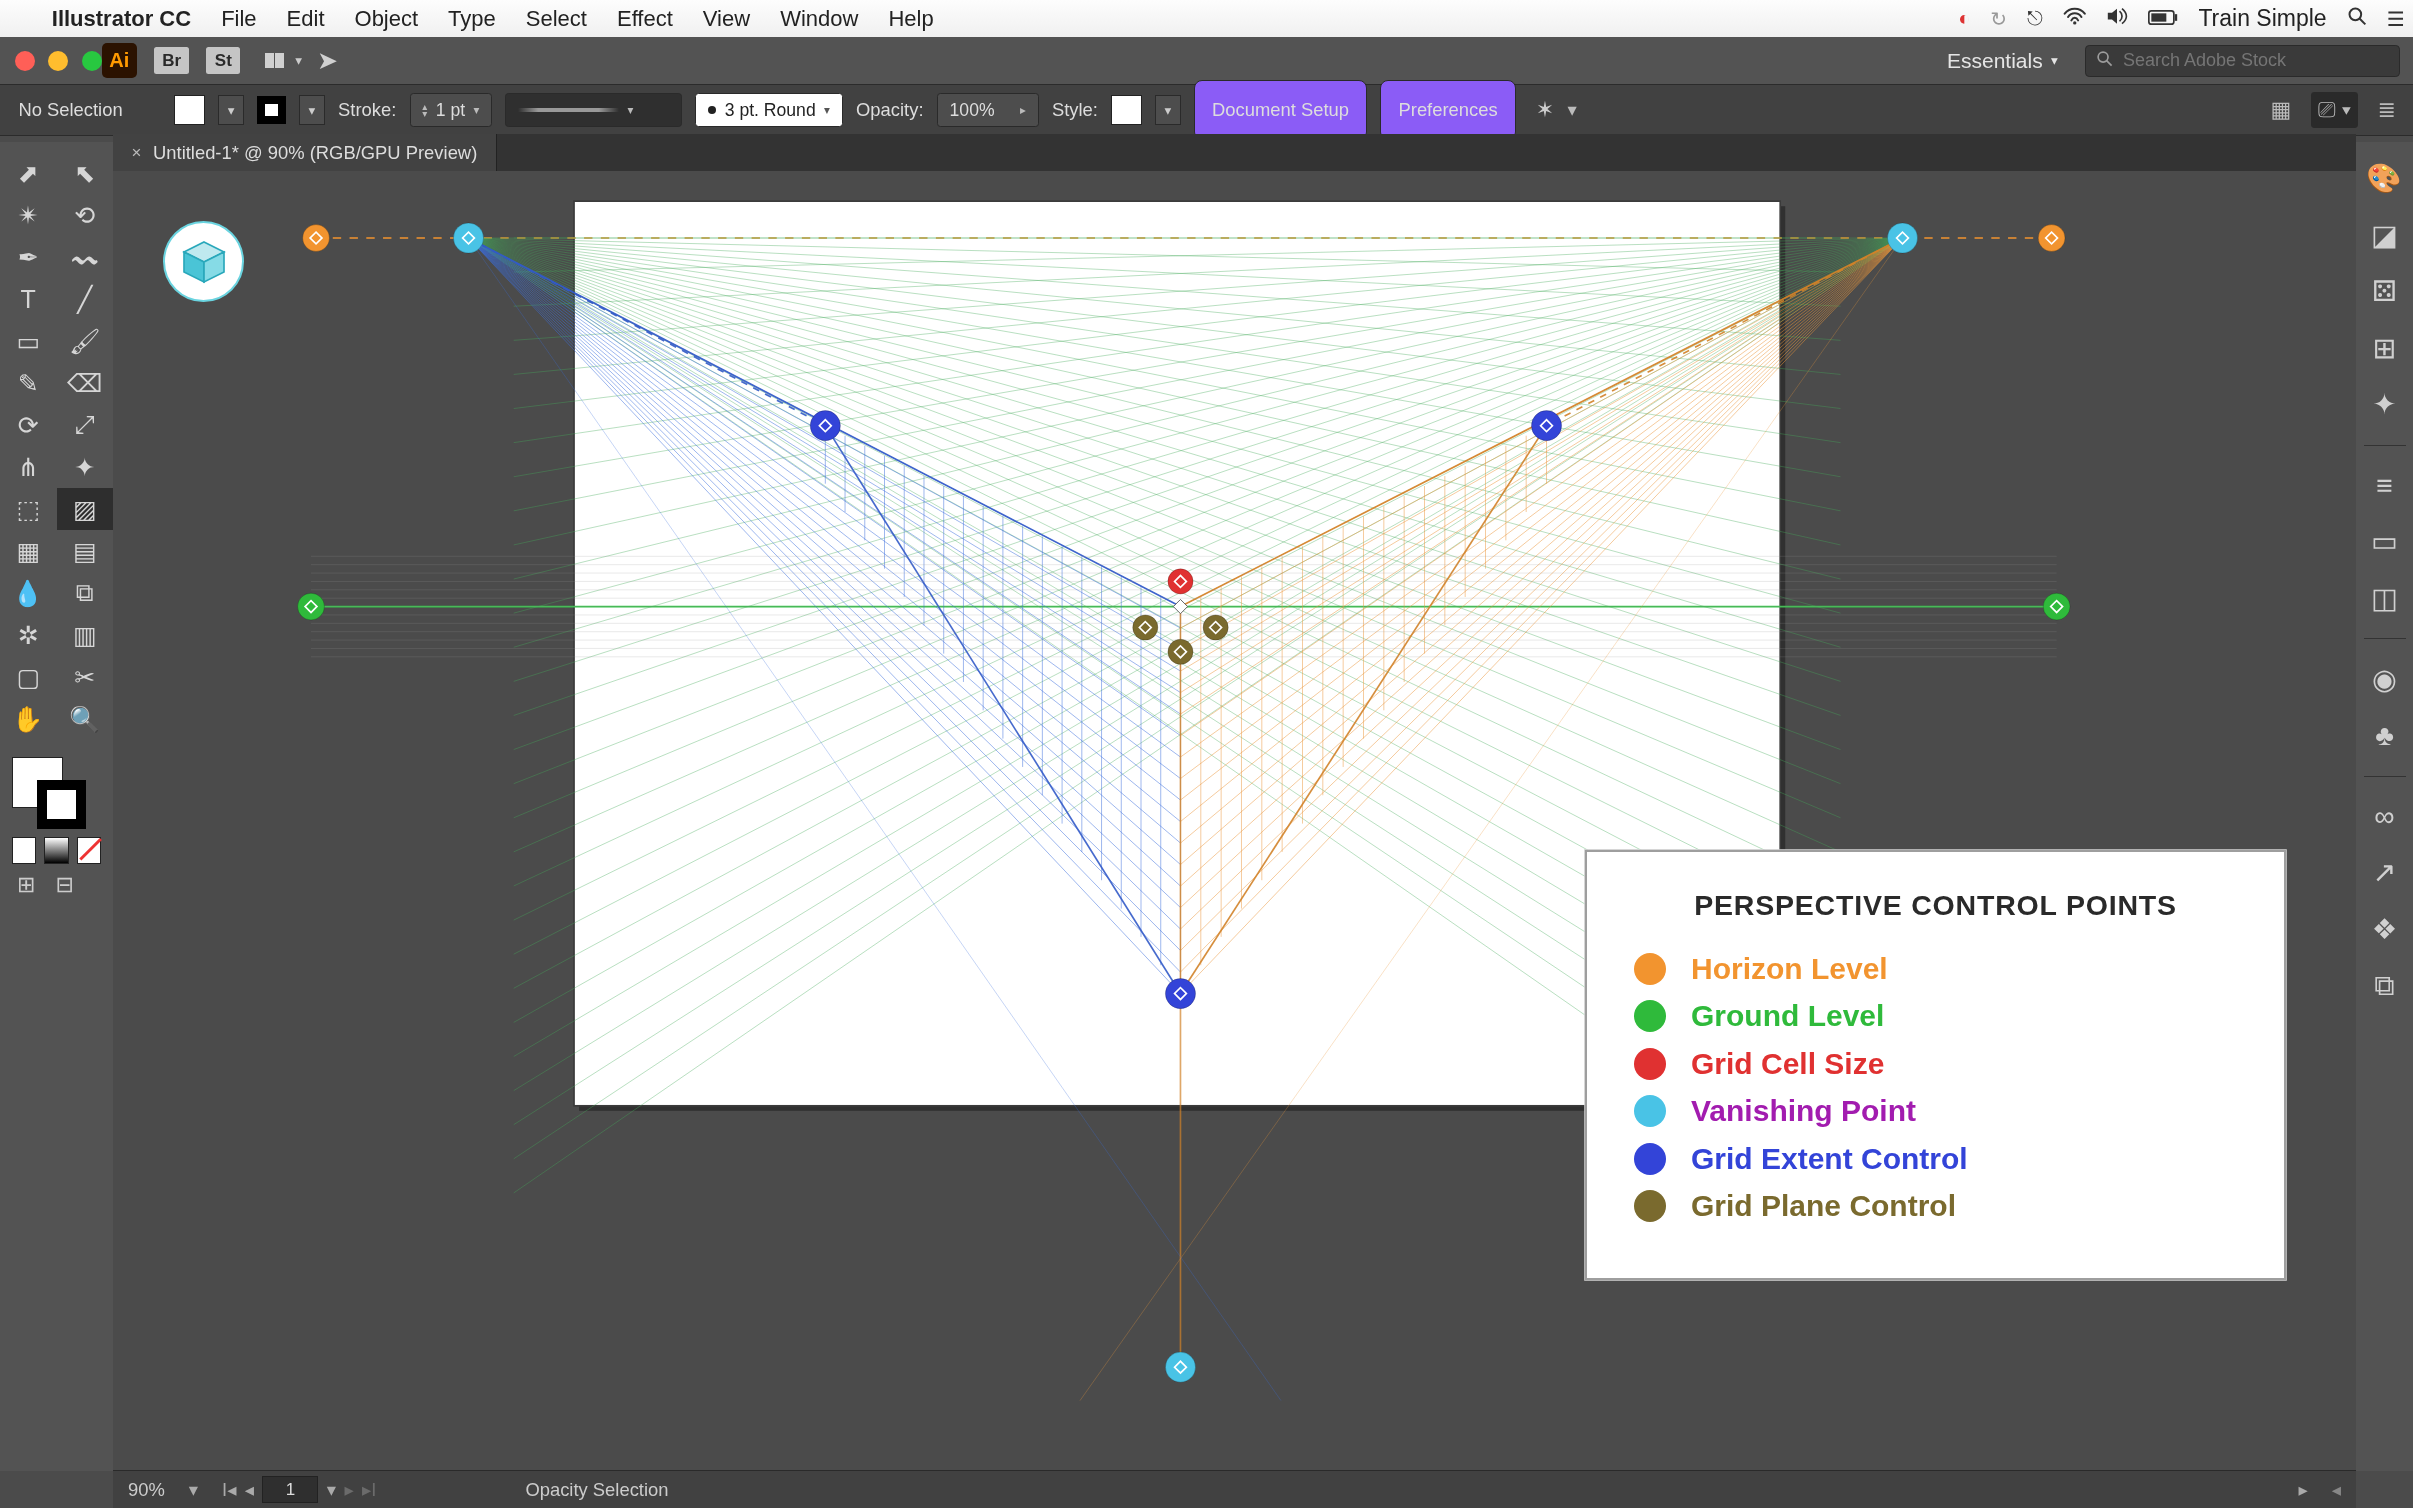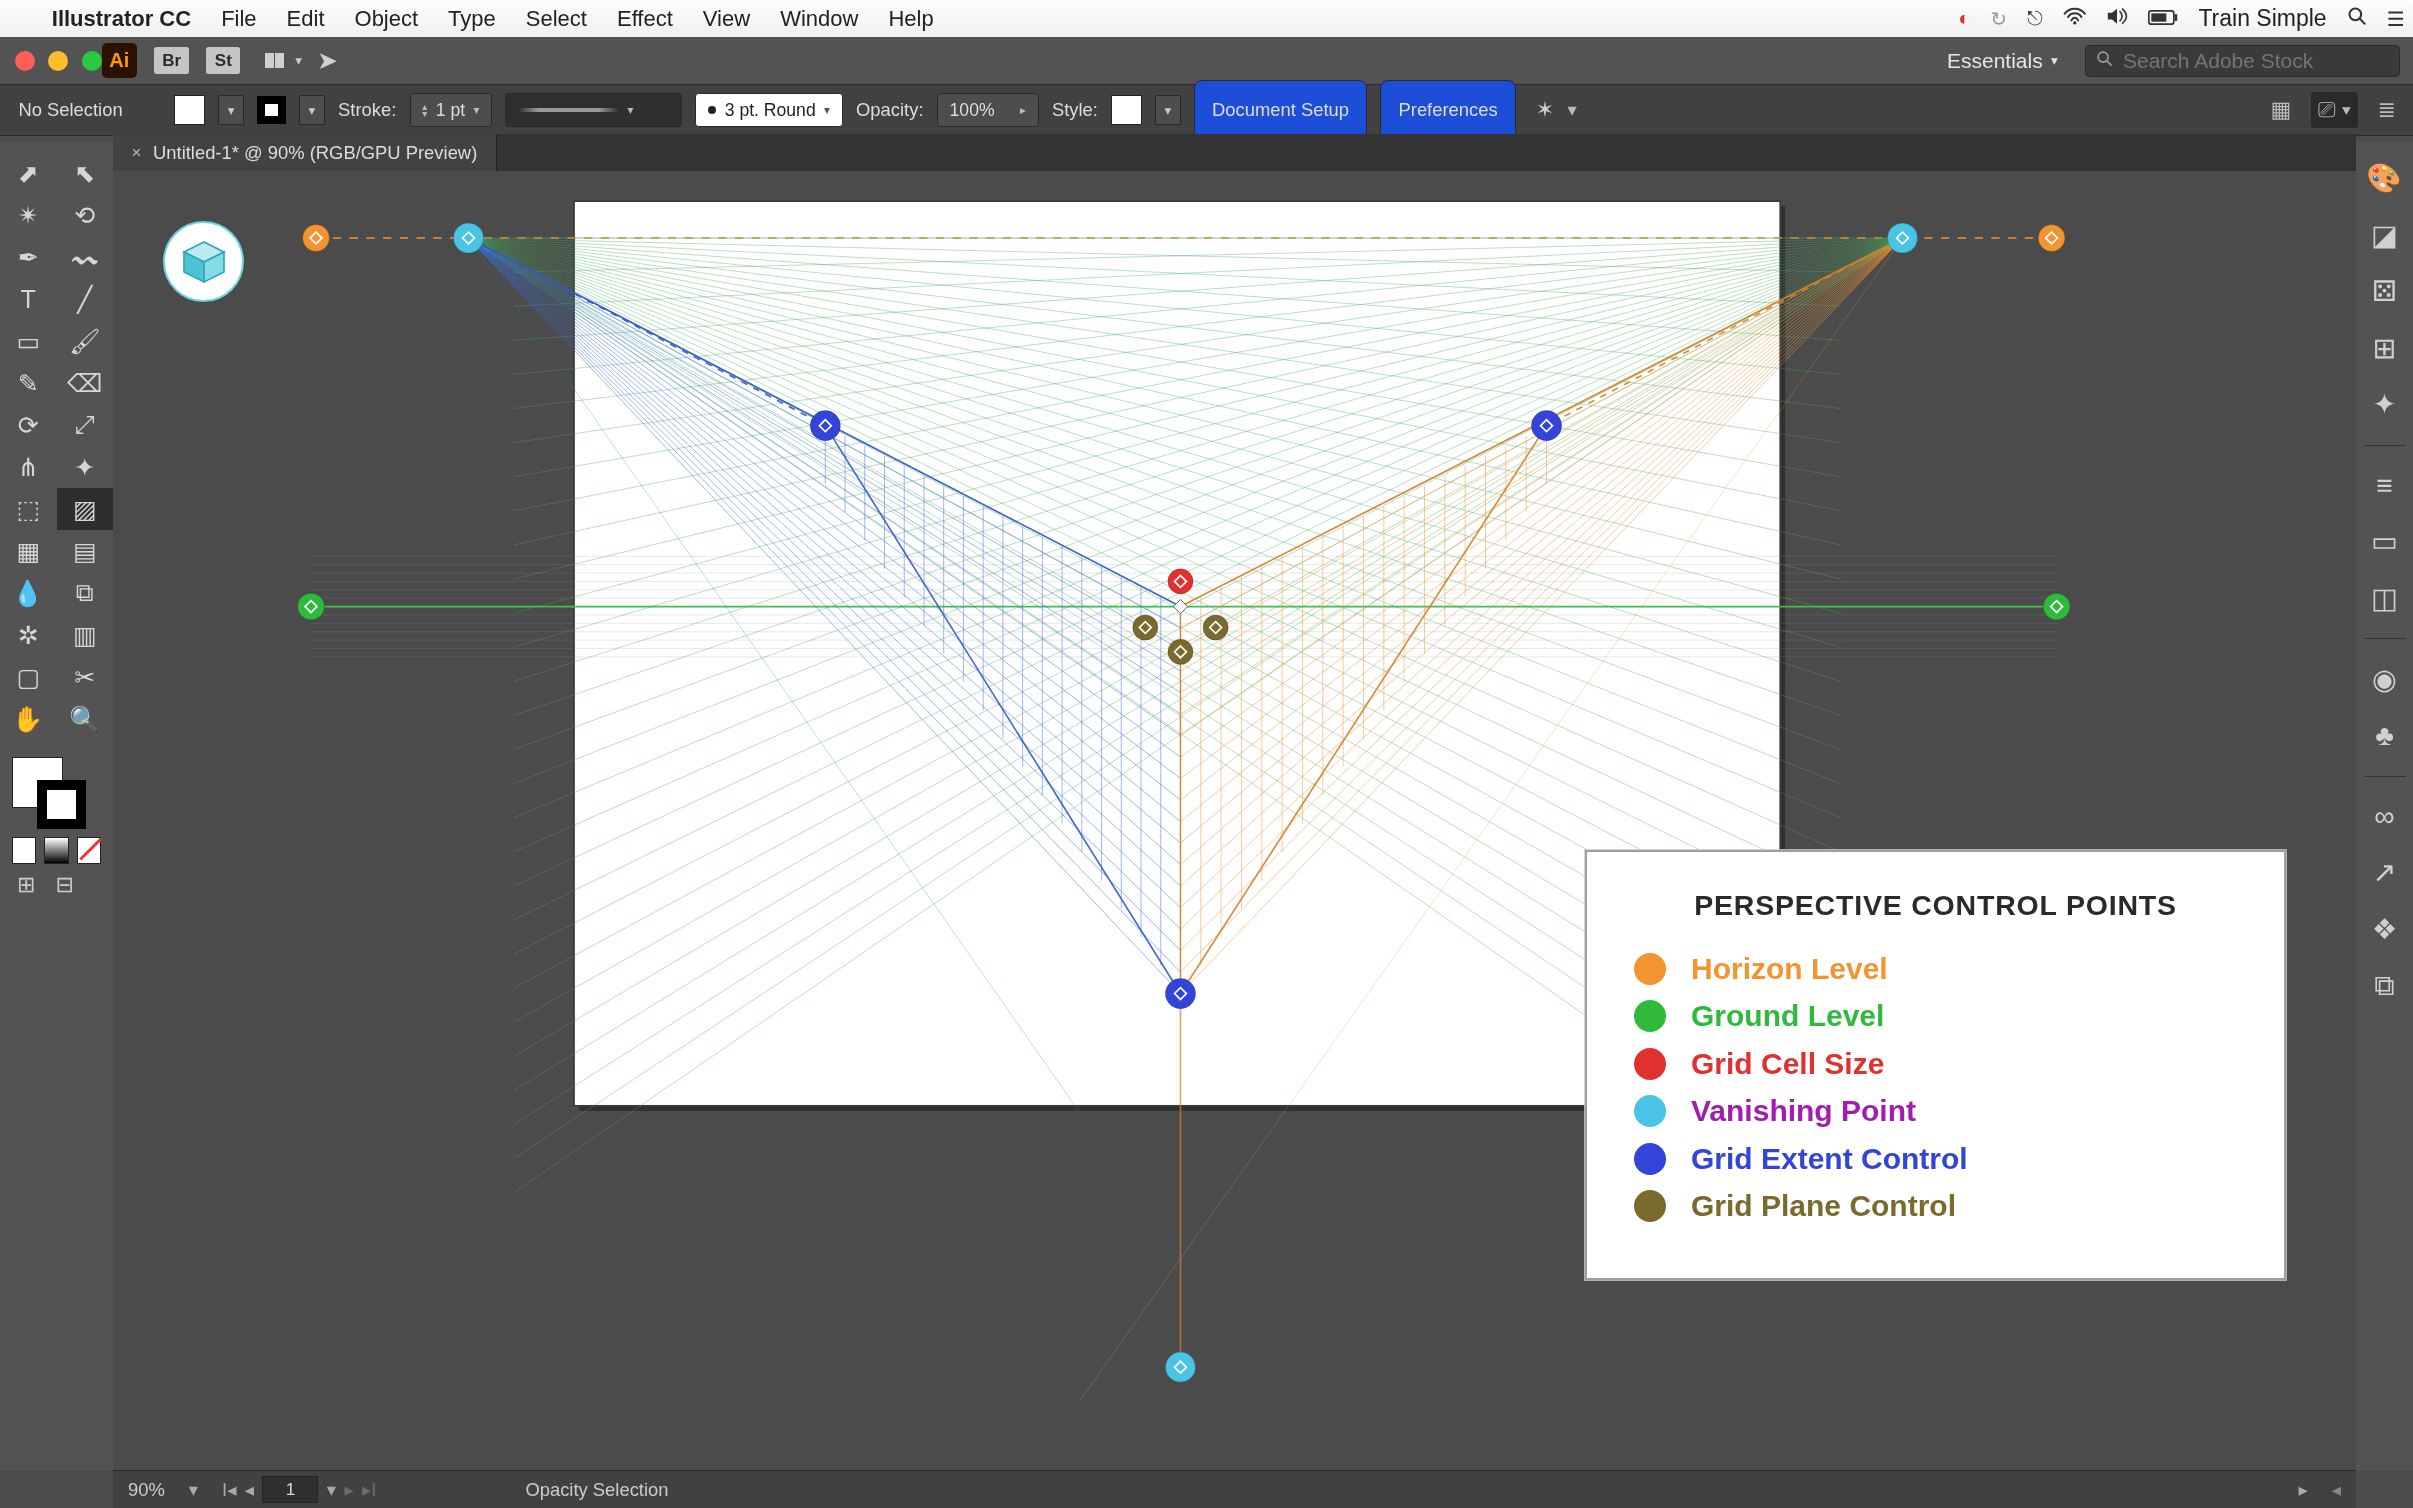--- a/index.html
+++ b/index.html
@@ -77,21 +77,21 @@
   }
   .ctrl-label{white-space:nowrap;}
   .swatch{width:28.5px;height:28.5px;border:0.8px solid #222;background:#fff;}
   .mini-drop{width:23.5px;height:28.5px;border:0.8px solid #2a2a2a;background:#4d4d4d;display:flex;align-items:center;justify-content:center;color:#ccc;font-size:13.4px;}
   .pill{
     height:32px;background:#4d4d4d;border:0.8px solid #2a2a2a;border-radius:3.4px;
     display:flex;align-items:center;padding:0 11.7px;gap:8.4px;color:#ddd;font-size:17.6px;
   }
   .pill .caret{font-size:11.7px;color:#bbb;}
   .btn{
-    height:34px;padding:12px 17px;background:#1d4ed8;border:0.8px solid #2a2a2a;border-radius:8px;
+    height:34px;padding:12px 17px;background:#8b5cf6;border:0.8px solid #2a2a2a;border-radius:8px;
     color:#ddd;font-size:18.4px;display:flex;align-items:center;
   }
   .ctrl-right{position:absolute;right:17px;top:0;height:50px;display:flex;align-items:center;gap:20px;color:#bbb;font-size:22px;}
 
   
   .toolbox{
     position:absolute; top:142px; left:0; width:113px;
     background:#535353;border-right:0.8px solid #2b2b2b;
     padding-top:10px; bottom:37px;
   }
@@ -248,21 +248,21 @@
       <span>Essentials</span>
       <span style="font-size:13.4px">▾</span>
     </div>
     <div class="stock-search">
       <span>
         <svg width="17" height="17" viewBox="0 0 24 24">
             <circle cx="10" cy="10" r="7" stroke="#9c9c9c" stroke-width="2.4" fill="none"></circle>
             <line x1="15" y1="15" x2="22" y2="22" stroke="#9c9c9c" stroke-width="2.4"></line>
           </svg>
       </span>
-      <input style="background: transparent; border: 0px; outline: none; color: #ffffff; font-size: 21px; width: 235px;" placeholder="Search Adobe Stock">
+      <input style="background: transparent; border: 0px; outline: none; color: #ffffff; font-size: 18px; width: 235px;" placeholder="Search Adobe Stock">
     </div>
   </div>
 </div>
 
 <div class="ctrl-bar">
   <span class="ctrl-label">No Selection</span>
   <div style="width:25px"></div>
   <div class="swatch"></div>
   <div class="mini-drop">▾</div>
   <div class="swatch" style="background:#fff;border:8.4px solid #000;box-sizing:border-box"></div>

